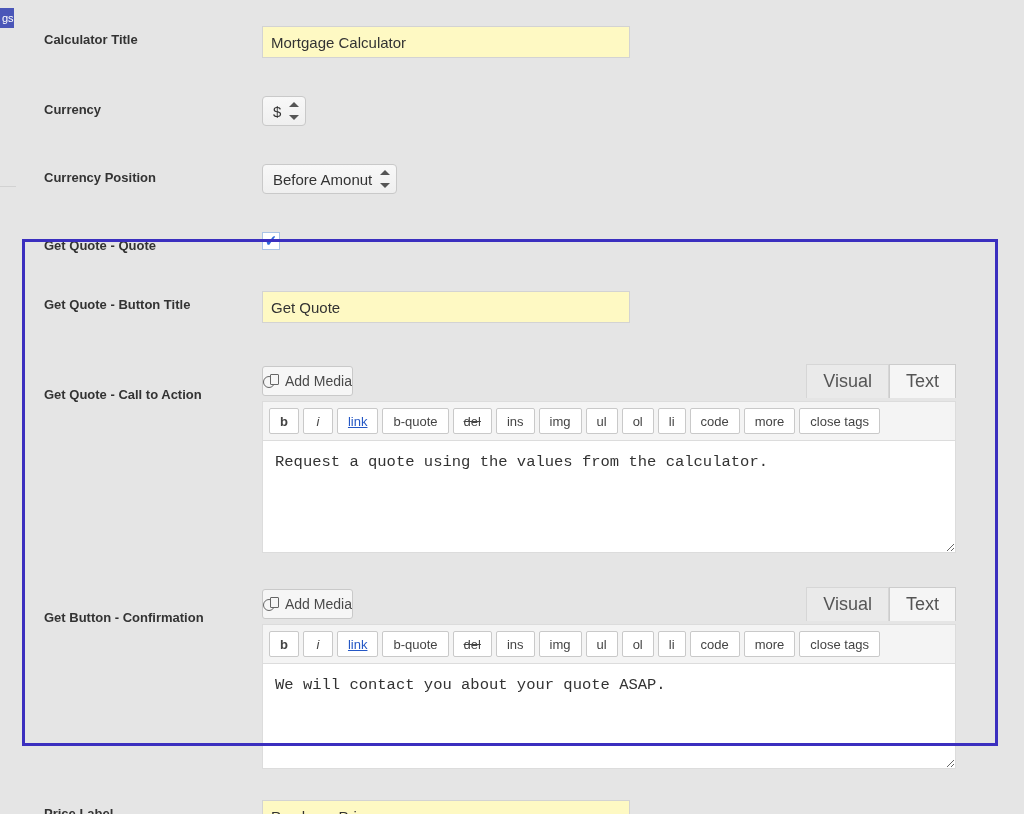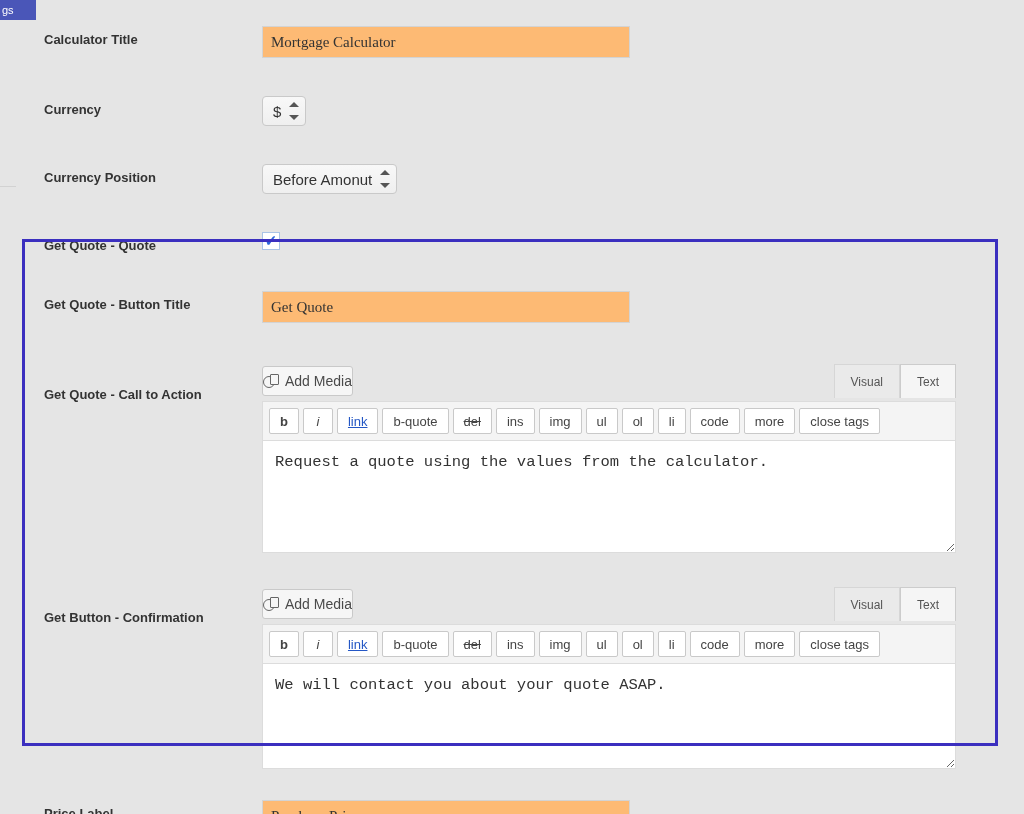--- a/index.html
+++ b/index.html
@@ -12,23 +12,23 @@
     color: #333;
     width: 1024px;
   }
   .page {
     position: relative;
     width: 1024px;
     min-height: 814px;
   }
   .side-tab {
     position: absolute;
-    top: 0;
+    top: 8px;
     left: 0;
-    width: 36px;
+    width: 14px;
     height: 20px;
     background: #4a56b8;
     color: #fff;
     font-size: 11px;
     line-height: 20px;
     padding: 0 2px;
     font-weight: 500;
   }
   .form {
     margin-left: 18px;
@@ -68,23 +68,23 @@
     font-size: 15px;
     padding-left: 260px;
     padding-top: 4px;
     font-weight: 400;
   }
   input[type="text"].txt {
     width: 368px;
     height: 32px;
     padding: 4px 8px;
     border: 1px solid #d3d3d3;
-    background: #fdba74;
-    font-size: 15px;
-    font-family: Liberation Serif, serif;
+    background: #fef9c3;
+    font-size: 15px;
+    font-family: Liberation Sans, sans-serif;
     color: #333;
   }
   .sel-wrap {
     display: inline-flex;
     align-items: center;
     background: linear-gradient(#f8f8f8,#efefef);
     border: 1px solid #c9c9c9;
     border-radius: 4px;
     height: 30px;
     padding: 0 6px 0 10px;
@@ -159,21 +159,21 @@
     position:absolute;
     width:7px;height:9px;border:1.5px solid #666;border-radius:1px;
     left:7px;top:0;background:#f6f6f6;
   }
   .tabs { display: flex; }
   .tab {
     border: 1px solid #d6d6d6;
     border-bottom: none;
     height: 34px;
     padding: 0 16px;
-    font-size: 12px;
+    font-size: 18px;
     color: #555;
     display: flex;
     align-items: center;
     background: #eaeaea;
   }
   .tab.active {
     background: #f5f5f5;
     border-color: #ccc;
   }
   .quicktags {

